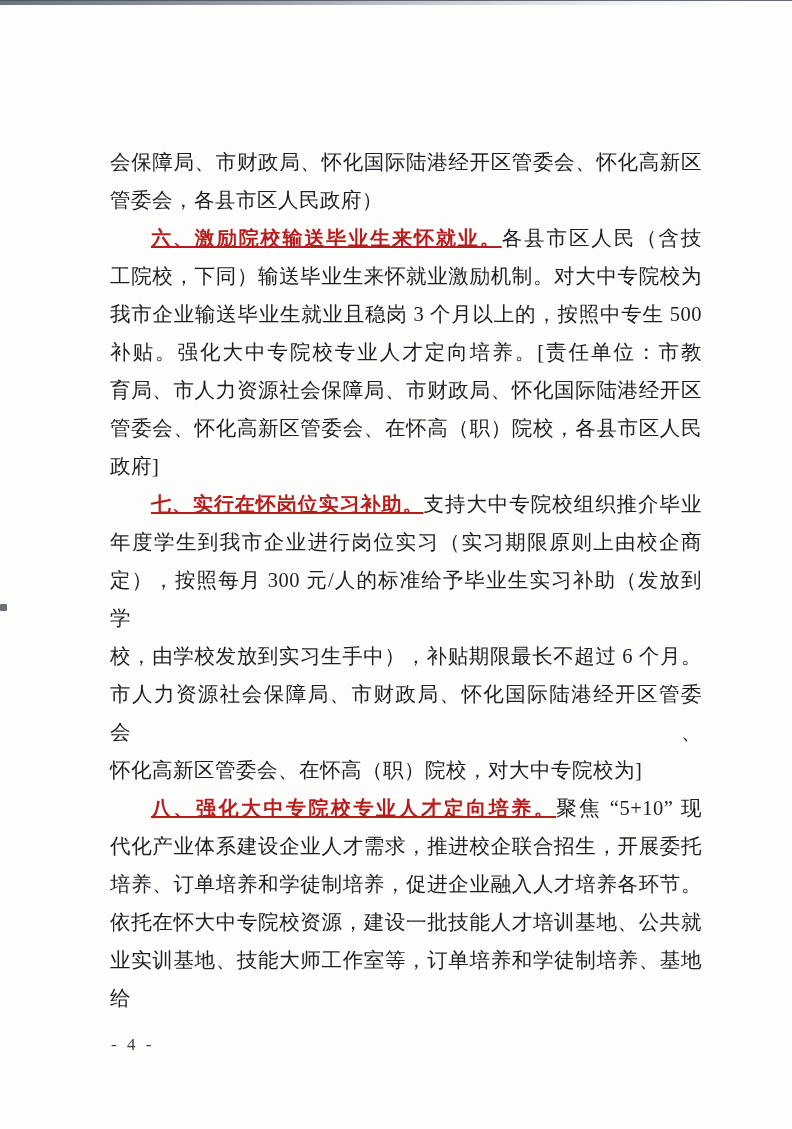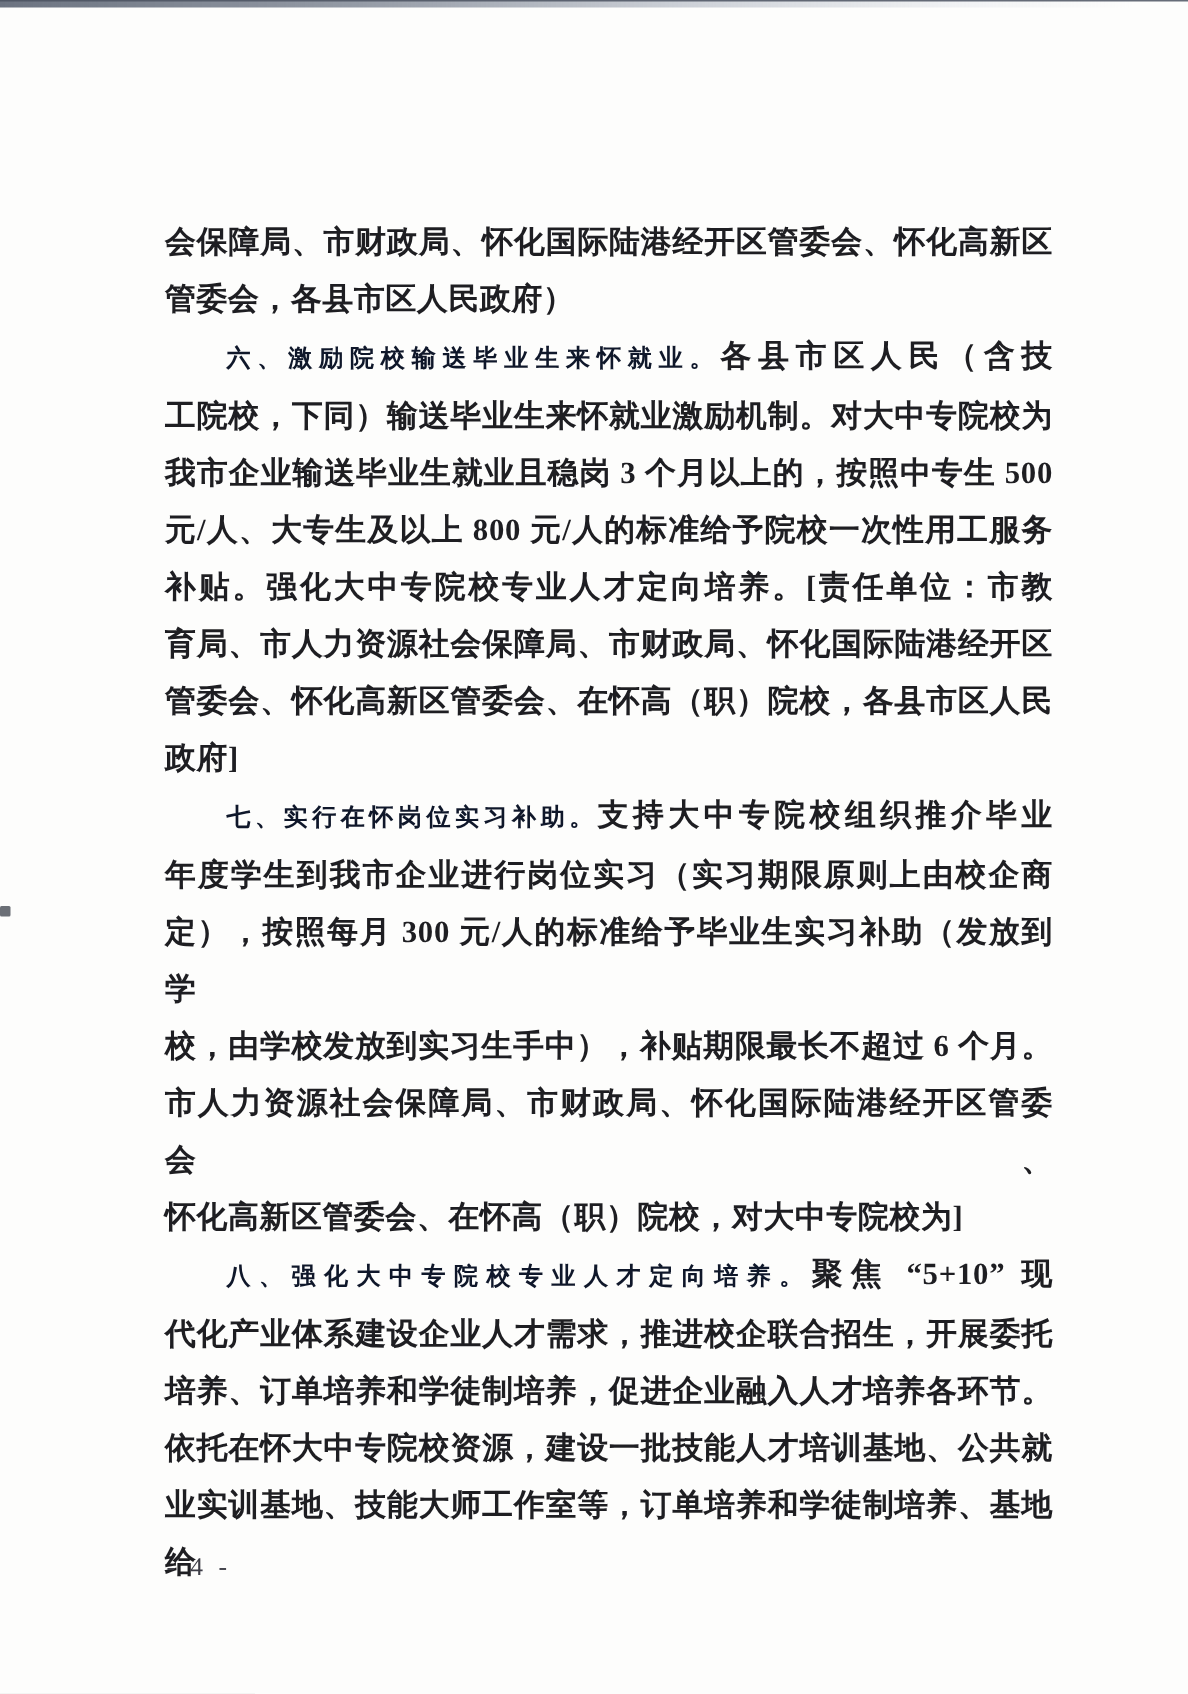--- a/index.html
+++ b/index.html
@@ -58,25 +58,26 @@
   }
   .line.fill {
     text-align-last: justify;
   }
   .line.indent {
     text-indent: 2em;
   }
   .seg-bold {
     font-weight: bold;
     font-family: "Liberation Sans", "DejaVu Sans", sans-serif;
-    font-size: 16px;
-    color: #0f172a;
+    font-size: 20px;
+    color: #b91c1c;
+    text-decoration: underline;
   }
   .seg-reg {
-    font-weight: bold;
+    font-weight: normal;
     margin-top: 44px;
   }
   .page-footer {
     position: absolute;
     left: 111px;
     top: 1033px;
     font-size: 17px;
     line-height: 24px;
     color: #3d3d46;
     letter-spacing: 3px;
@@ -89,21 +90,20 @@
 <div class="page">
   <div class="scan-band"></div>
   <div class="scan-speck"></div>
 
   <div class="doc-body">
       <div class="line fill"><span class="seg-reg">会保障局、市财政局、怀化国际陆港经开区管委会、怀化高新区</span></div>
       <div class="line"><span class="seg-reg">管委会，各县市区人民政府）</span></div>
       <div class="line fill indent"><span class="seg-bold">六、激励院校输送毕业生来怀就业。</span><span class="seg-reg">各县市区人民（含技</span></div>
       <div class="line fill"><span class="seg-reg">工院校，下同）输送毕业生来怀就业激励机制。对大中专院校为</span></div>
       <div class="line fill"><span class="seg-reg">我市企业输送毕业生就业且稳岗 3 个月以上的，按照中专生 500</span></div>
-      <div class="line fill"><span class="seg-reg">元/人、大专生及以上 800 元/人的标准给予院校一次性用工服务</span></div>
       <div class="line fill"><span class="seg-reg">补贴。强化大中专院校专业人才定向培养。[责任单位：市教</span></div>
       <div class="line fill"><span class="seg-reg">育局、市人力资源社会保障局、市财政局、怀化国际陆港经开区</span></div>
       <div class="line fill"><span class="seg-reg">管委会、怀化高新区管委会、在怀高（职）院校，各县市区人民</span></div>
       <div class="line"><span class="seg-reg">政府]</span></div>
       <div class="line fill indent"><span class="seg-bold">七、实行在怀岗位实习补助。</span><span class="seg-reg">支持大中专院校组织推介毕业</span></div>
       <div class="line fill"><span class="seg-reg">年度学生到我市企业进行岗位实习（实习期限原则上由校企商</span></div>
       <div class="line fill"><span class="seg-reg">定），按照每月 300 元/人的标准给予毕业生实习补助（发放到学</span></div>
       <div class="line fill"><span class="seg-reg">校，由学校发放到实习生手中），补贴期限最长不超过 6 个月。</span></div>
       <div class="line fill"><span class="seg-reg">市人力资源社会保障局、市财政局、怀化国际陆港经开区管委会、</span></div>
       <div class="line"><span class="seg-reg">怀化高新区管委会、在怀高（职）院校，对大中专院校为]</span></div>

